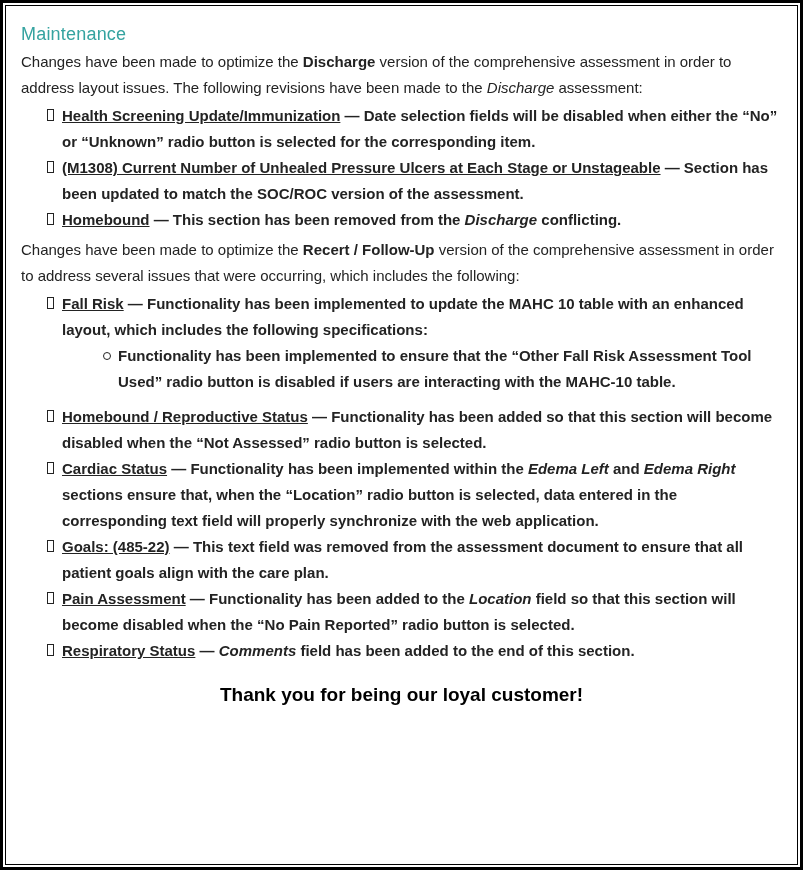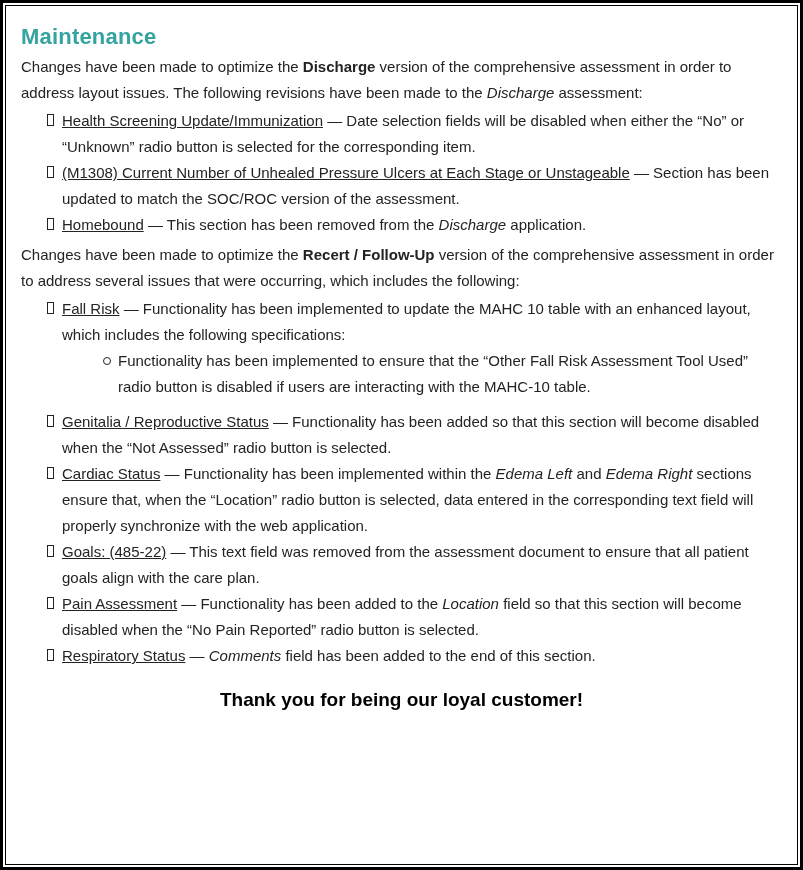--- a/index.html
+++ b/index.html
@@ -14,40 +14,40 @@
   }
   .inner {
     box-sizing:border-box;
     width:100%; height:100%;
     border:1px solid #000000;
     padding:6px 15px 0 15px;
     overflow:hidden;
     background:#ffffff;
   }
   .page-title {
-    font-size:22px;
-    font-weight:700;
+    font-size:18px;
+    font-weight:400;
     margin:12px 0 2px 0;
     letter-spacing:0.2px;
   }
   .section-heading {
     text-align:center;
     color:#3f3f3f;
     font-size:17px;
     font-weight:400;
     margin:14px 0 6px 0;
   }
   .section-heading.second { margin-top:32px; }
   .intro {
     font-size:15px;
     line-height:26px;
     color:#232323;
     margin:4px 0 2px 0;
   }
-  .list { margin:0 0 0 0; }
+  .list { margin:0 0 0 0;font-weight:bold; }
   .bullet {
     display:flex;
     align-items:flex-start;
     font-size:15px;
     line-height:26px;
     color:#232323;
   }
   .bullet.level-1 { padding-left:26px; }
   .bullet.level-2 { padding-left:82px; }
   .bullet.gap { margin-top:9px; }
@@ -93,39 +93,39 @@
           <div class="bullet level-1">
             <span class="marker-box"></span>
             <span class="bullet-text"><span class="seg-u">Health Screening Update/Immunization</span><span class="seg-n"> — Date selection fields will be disabled when either the “No” or “Unknown” radio button is selected for the corresponding item.</span></span>
           </div>
           <div class="bullet level-1">
             <span class="marker-box"></span>
             <span class="bullet-text"><span class="seg-u">(M1308) Current Number of Unhealed Pressure Ulcers at Each Stage or Unstageable</span><span class="seg-n"> — Section has been updated to match the SOC/ROC version of the assessment.</span></span>
           </div>
           <div class="bullet level-1">
             <span class="marker-box"></span>
-            <span class="bullet-text"><span class="seg-u">Homebound</span><span class="seg-n"> — This section has been removed from the </span><span class="seg-i">Discharge</span><span class="seg-n"> application.</span></span>
+            <span class="bullet-text"><span class="seg-u">Homebound</span><span class="seg-n"> — This section has been removed from the </span><span class="seg-i">Discharge</span><span class="seg-n"> conflicting.</span></span>
           </div>
         </div>
     </section>
 
     <section>
       <p class="intro"><span class="seg-n">Changes have been made to optimize the </span><span class="seg-b">Recert / Follow-Up</span><span class="seg-n"> version of the comprehensive assessment in order to address several issues that were occurring, which includes the following:</span></p>
       <div class="list">
           <div class="bullet level-1">
             <span class="marker-box"></span>
             <span class="bullet-text"><span class="seg-u">Fall Risk</span><span class="seg-n"> — Functionality has been implemented to update the MAHC 10 table with an enhanced layout, which includes the following specifications:</span></span>
           </div>
           <div class="bullet level-2">
             <span class="marker-circle"></span>
             <span class="bullet-text"><span class="seg-n">Functionality has been implemented to ensure that the “Other Fall Risk Assessment Tool Used” radio button is disabled if users are interacting with the MAHC-10 table.</span></span>
           </div>
           <div class="bullet level-1 gap">
             <span class="marker-box"></span>
-            <span class="bullet-text"><span class="seg-u">Genitalia / Reproductive Status</span><span class="seg-n"> — Functionality has been added so that this section will become disabled when the “Not Assessed” radio button is selected.</span></span>
+            <span class="bullet-text"><span class="seg-u">Homebound / Reproductive Status</span><span class="seg-n"> — Functionality has been added so that this section will become disabled when the “Not Assessed” radio button is selected.</span></span>
           </div>
           <div class="bullet level-1">
             <span class="marker-box"></span>
             <span class="bullet-text"><span class="seg-u">Cardiac Status</span><span class="seg-n"> — Functionality has been implemented within the </span><span class="seg-i">Edema Left</span><span class="seg-n"> and </span><span class="seg-i">Edema Right</span><span class="seg-n"> sections ensure that, when the “Location” radio button is selected, data entered in the corresponding text field will properly synchronize with the web application.</span></span>
           </div>
           <div class="bullet level-1">
             <span class="marker-box"></span>
             <span class="bullet-text"><span class="seg-u">Goals: (485-22)</span><span class="seg-n"> — This text field was removed from the assessment document to ensure that all patient goals align with the care plan.</span></span>
           </div>
           <div class="bullet level-1">

